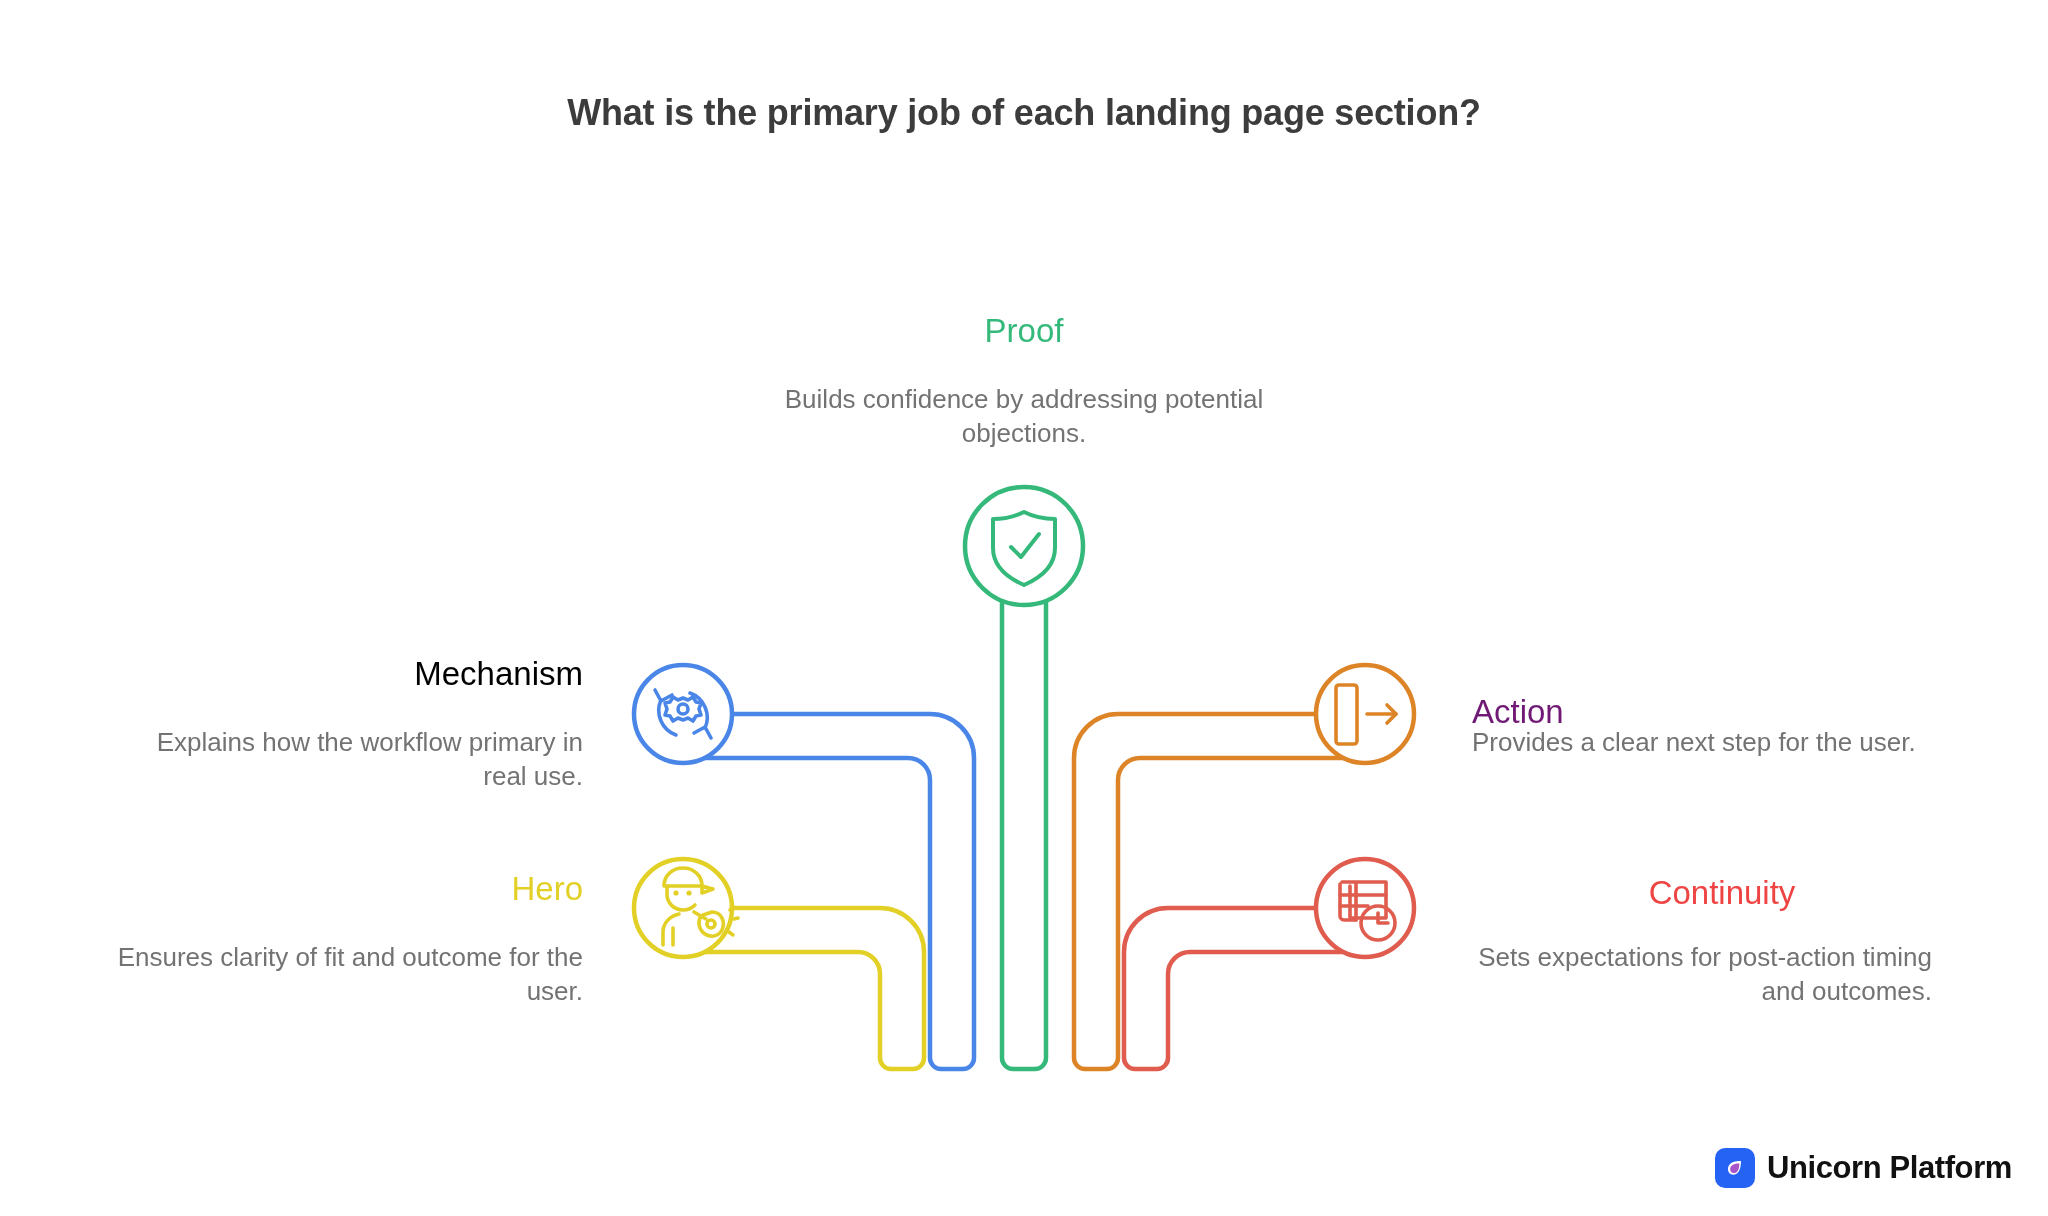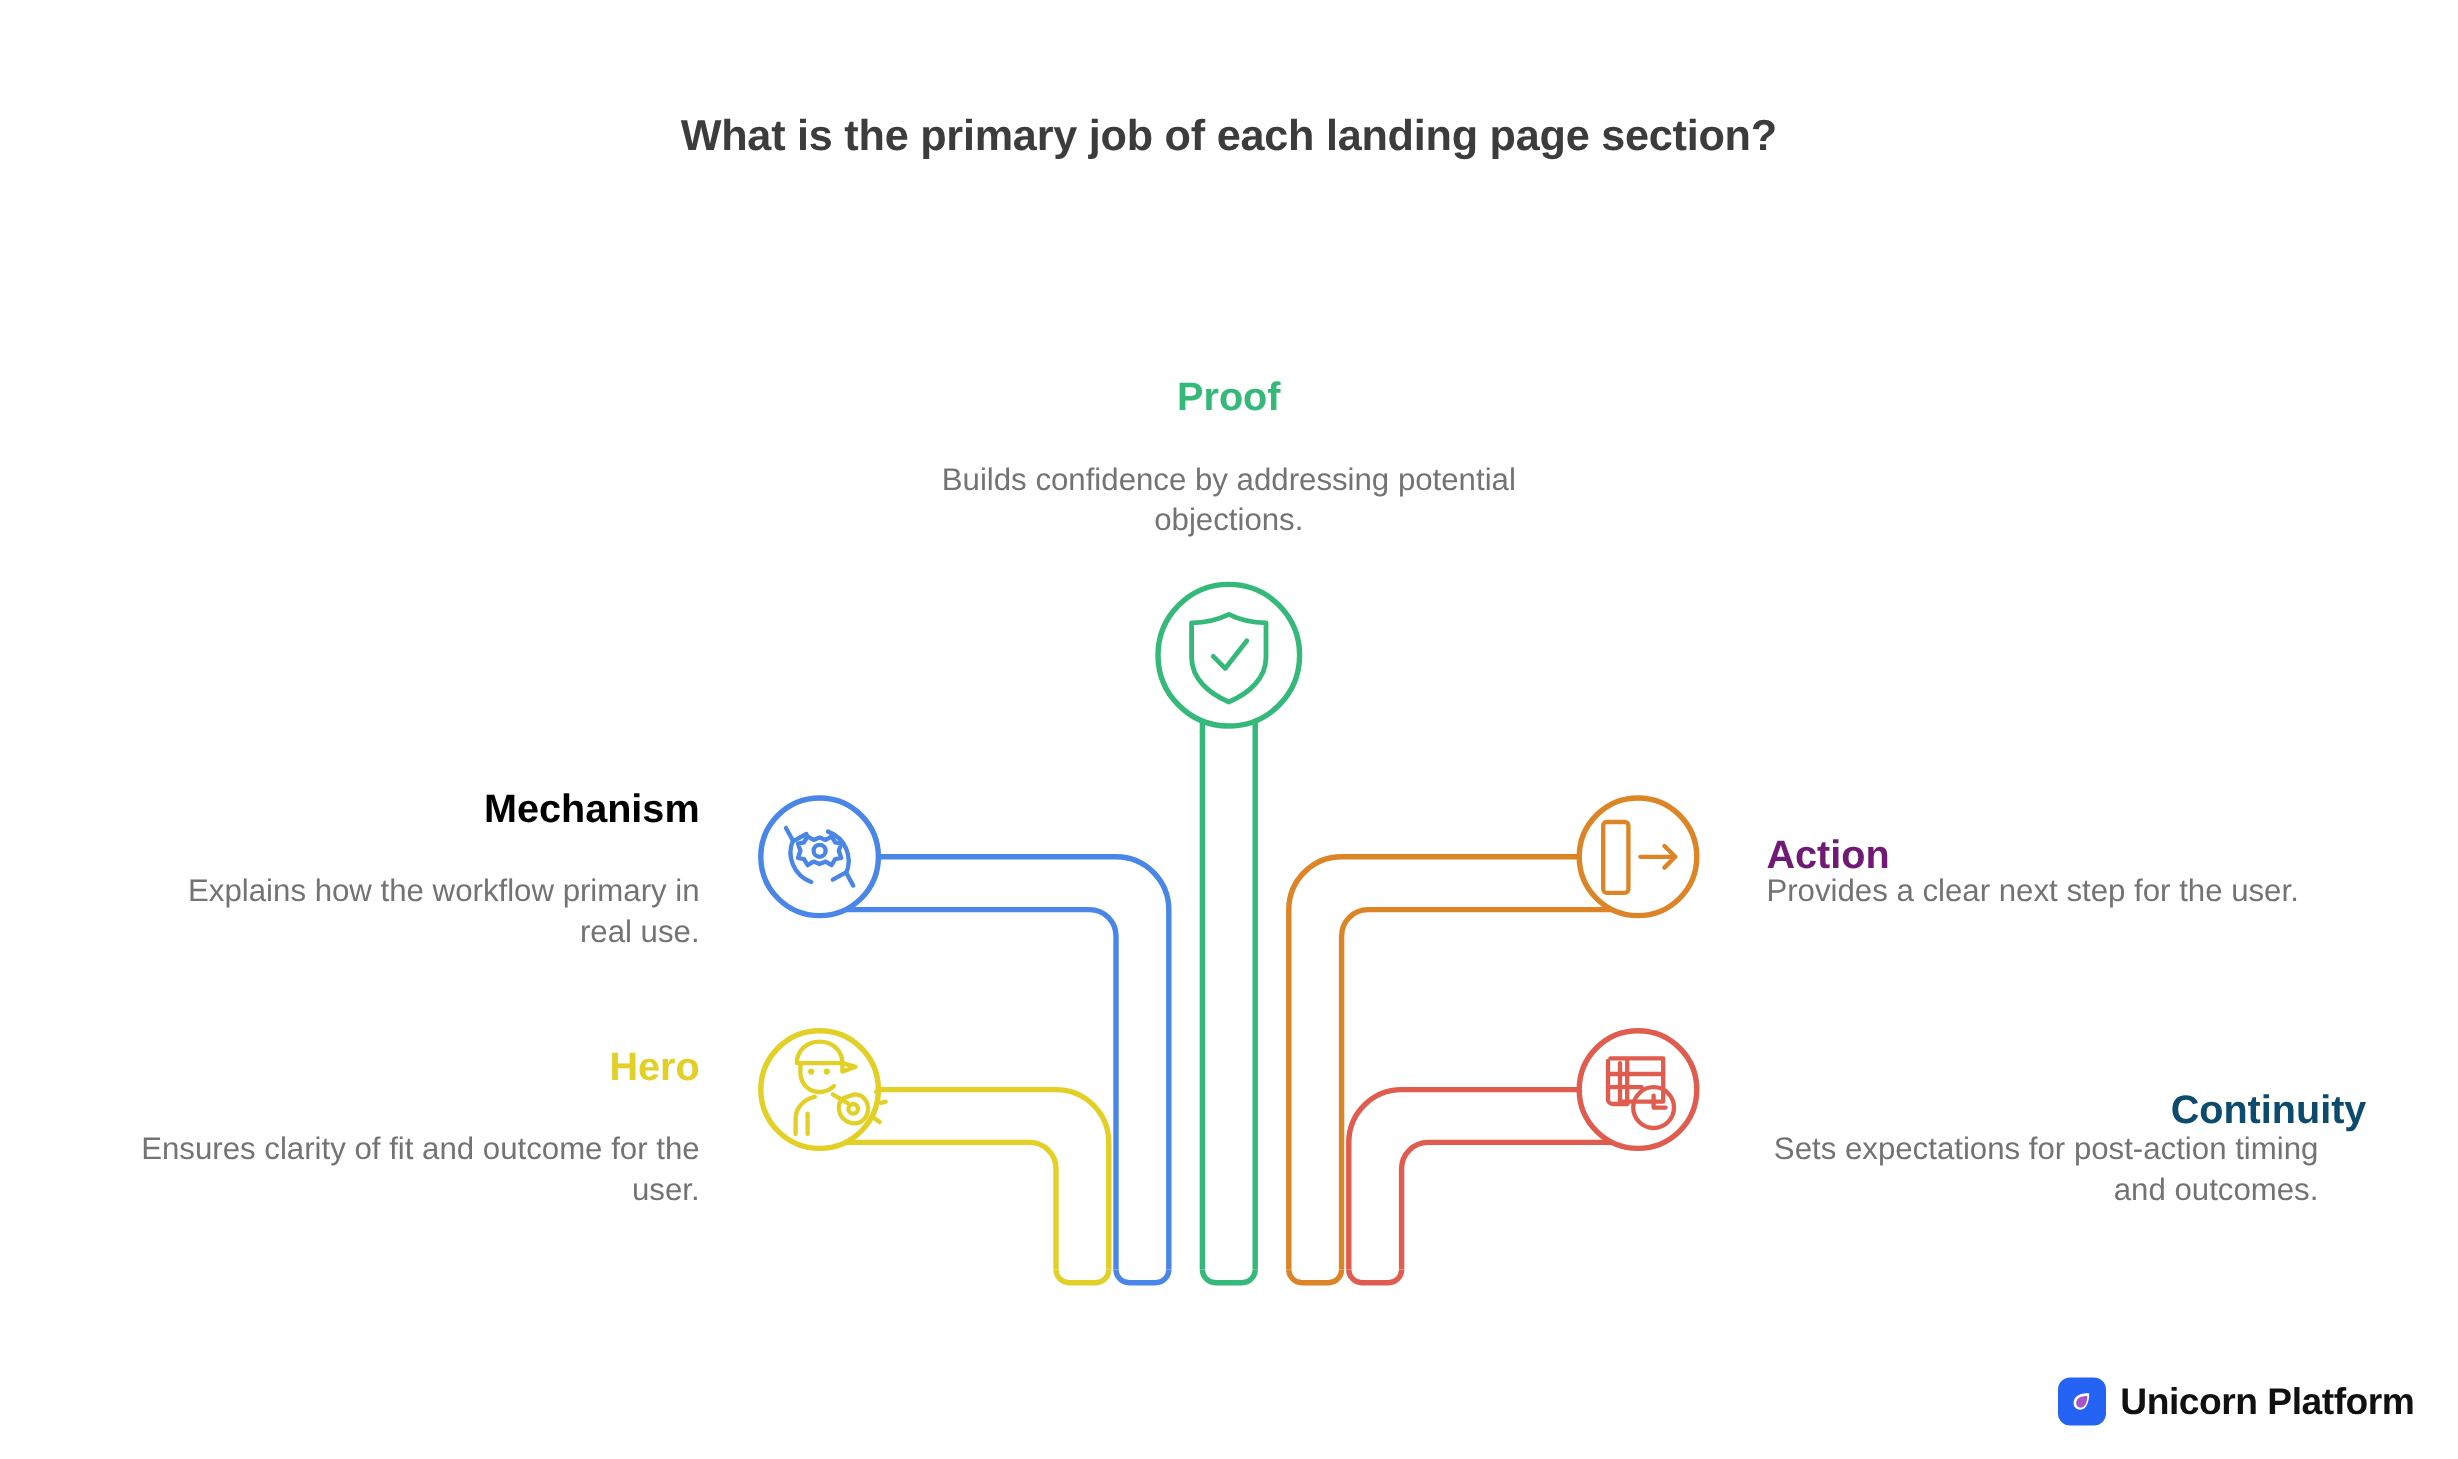--- a/index.html
+++ b/index.html
@@ -34,21 +34,21 @@
     position: absolute;
     top: 0;
     left: 0;
     width: 2048px;
     height: 1216px;
   }
 
   .node-title {
     position: absolute;
     font-size: 33px;
-    font-weight: 700;
+    font-weight: 400;
     white-space: nowrap;
   }
   .node-desc {
     position: absolute;
     font-size: 26px;
     line-height: 1.32;
     color: #737373;
     font-weight: 400;
   }
 
@@ -83,22 +83,22 @@
   #action-title {
     top: 693px; left: 1472px; width: 500px; text-align: left;
     color: #701a75;
   }
   #action-desc {
     top: 725px; left: 1472px; width: 460px; text-align: left;
   }
 
   
   #continuity-title {
-    top: 906px; left: 1472px; width: 500px; text-align: right;
-    color: #0c4a6e;
+    top: 874px; left: 1472px; width: 500px; text-align: center;
+    color: #ef4444;
   }
   #continuity-desc {
     top: 940px; left: 1472px; width: 460px; text-align: right;
   }
 
   
   #brand {
     position: absolute;
     right: 36px;
     bottom: 28px;

